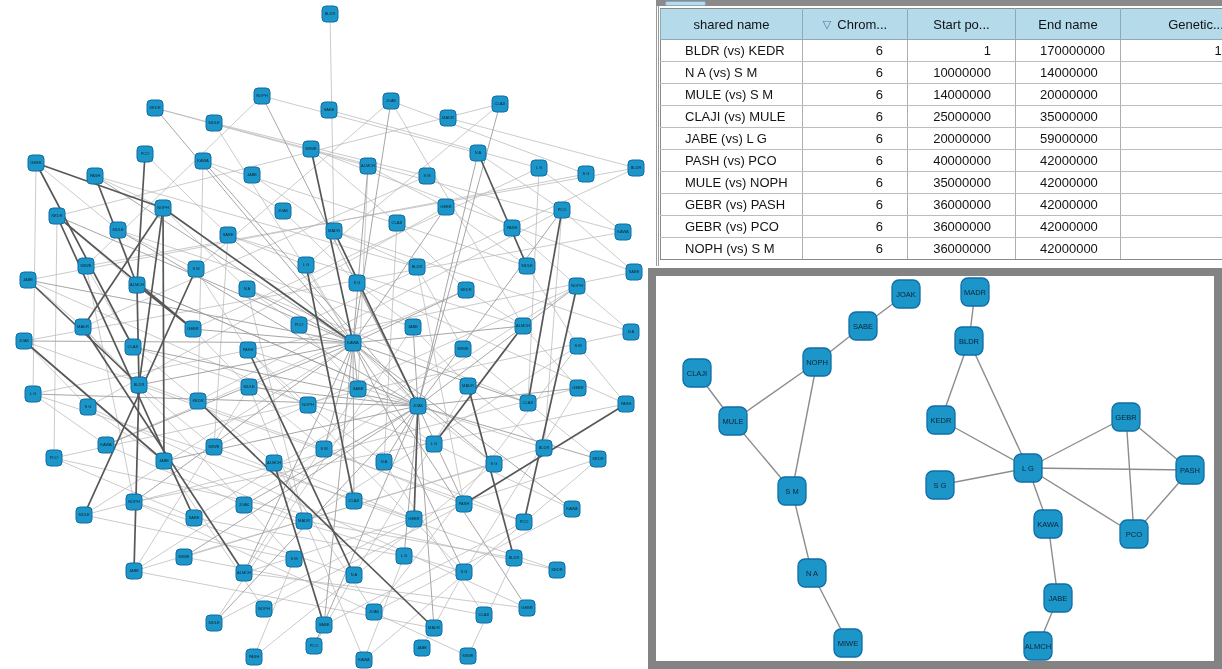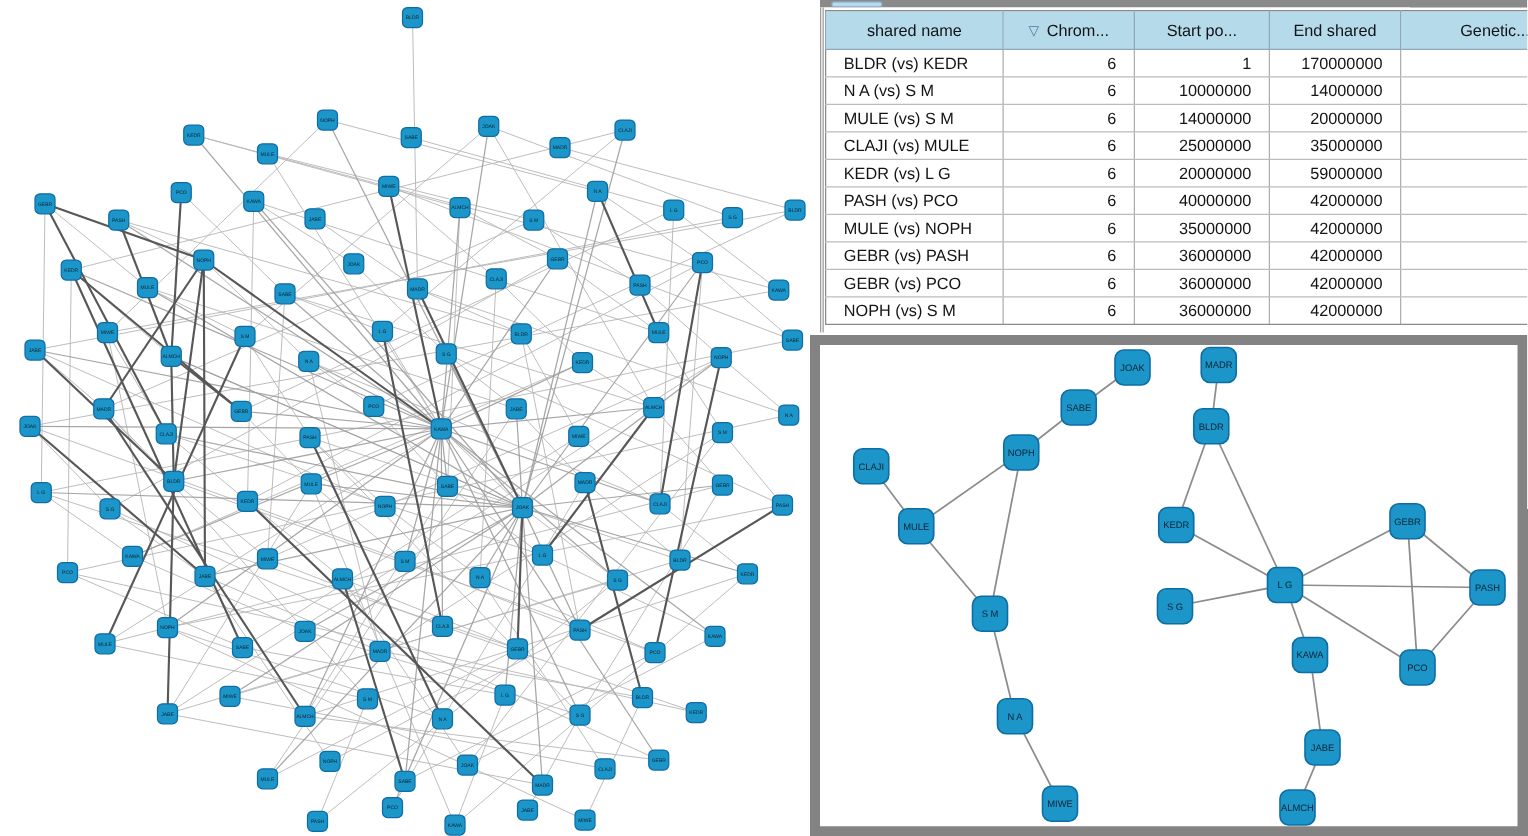--- a/index.html
+++ b/index.html
@@ -15,21 +15,21 @@
   .top-strip .thumb{position:absolute;left:9px;top:1px;width:41px;height:5px;background:#b9d9ec;border:1px solid #86aac4;border-radius:2px;box-sizing:border-box;}
 
   
   .table-wrap{position:absolute;left:656px;top:6px;width:472px;height:260px;background:#ffffff;border-left:3px double #9a9a9a;box-sizing:border-box;}
   table.attr{border-collapse:collapse;margin:2px 0 0 1px;width:558px;table-layout:fixed;
              font-size:13px;color:#141414;}
   table.attr th{height:30px;background:#b5daea;font-weight:normal;color:#101318;
                 border:1px solid #8fa9b8;border-top:1px solid #8a8a8a;padding:0 5px;
                 overflow:hidden;white-space:nowrap;}
   table.attr td{height:21px;background:#ffffff;border-right:1px solid #aeaeae;
-                border-bottom:1px solid #bcbcbc;padding:0 14px;overflow:hidden;white-space:nowrap;}
+                border-bottom:1px solid #bcbcbc;padding:0 24px;overflow:hidden;white-space:nowrap;}
   table.attr tr td:first-child{border-left:1px solid #8a8a8a;}
   table.attr tr td:last-child{border-right:1px solid #8a8a8a;}
   table.attr tbody tr:last-child td{border-bottom:1px solid #8a8a8a;margin-left:36px;}
   .al-center{text-align:center;} .al-right{text-align:center;}
   td.name-cell{text-align:left;}
   td.num-cell{text-align:right;}
   .filter-icon{color:#50799c;font-size:11px;margin-right:6px;vertical-align:1px;}
 
   
   .overview-panel{position:absolute;left:648px;top:268px;width:574px;height:401px;
@@ -724,21 +724,21 @@
     <div class="thumb"></div>
   </div>
 
   <div class="table-wrap">
     <table class="attr">
       <thead>
         <tr id="header-row">
             <th class="al-center" style="width: 131px;"><span>shared name</span></th>
             <th class="al-center" style="width: 94px;"><span class="filter-icon">▽</span><span>Chrom...</span></th>
             <th class="al-right" style="width: 97px;"><span>Start po...</span></th>
-            <th class="al-right" style="width: 94px;"><span>End shared</span></th>
+            <th class="al-right" style="width: 94px;"><span>End name</span></th>
             <th class="al-center" style="width: 140px;"><span>Genetic...</span></th>
           </tr>
       </thead>
       <tbody id="table-body">
           <tr>
             <td class="name-cell">BLDR (vs) KEDR</td>
             <td class="num-cell">6</td>
             <td class="num-cell">1</td>
             <td class="num-cell">170000000</td>
             <td class="num-cell">192.0</td>
@@ -758,21 +758,21 @@
             <td class="num-cell">7.5</td>
           </tr>
           <tr>
             <td class="name-cell">CLAJI (vs) MULE</td>
             <td class="num-cell">6</td>
             <td class="num-cell">25000000</td>
             <td class="num-cell">35000000</td>
             <td class="num-cell">5.9</td>
           </tr>
           <tr>
-            <td class="name-cell">KEDR (vs) L G</td>
+            <td class="name-cell">JABE (vs) L G</td>
             <td class="num-cell">6</td>
             <td class="num-cell">20000000</td>
             <td class="num-cell">59000000</td>
             <td class="num-cell">16.9</td>
           </tr>
           <tr>
             <td class="name-cell">PASH (vs) PCO</td>
             <td class="num-cell">6</td>
             <td class="num-cell">40000000</td>
             <td class="num-cell">42000000</td>

